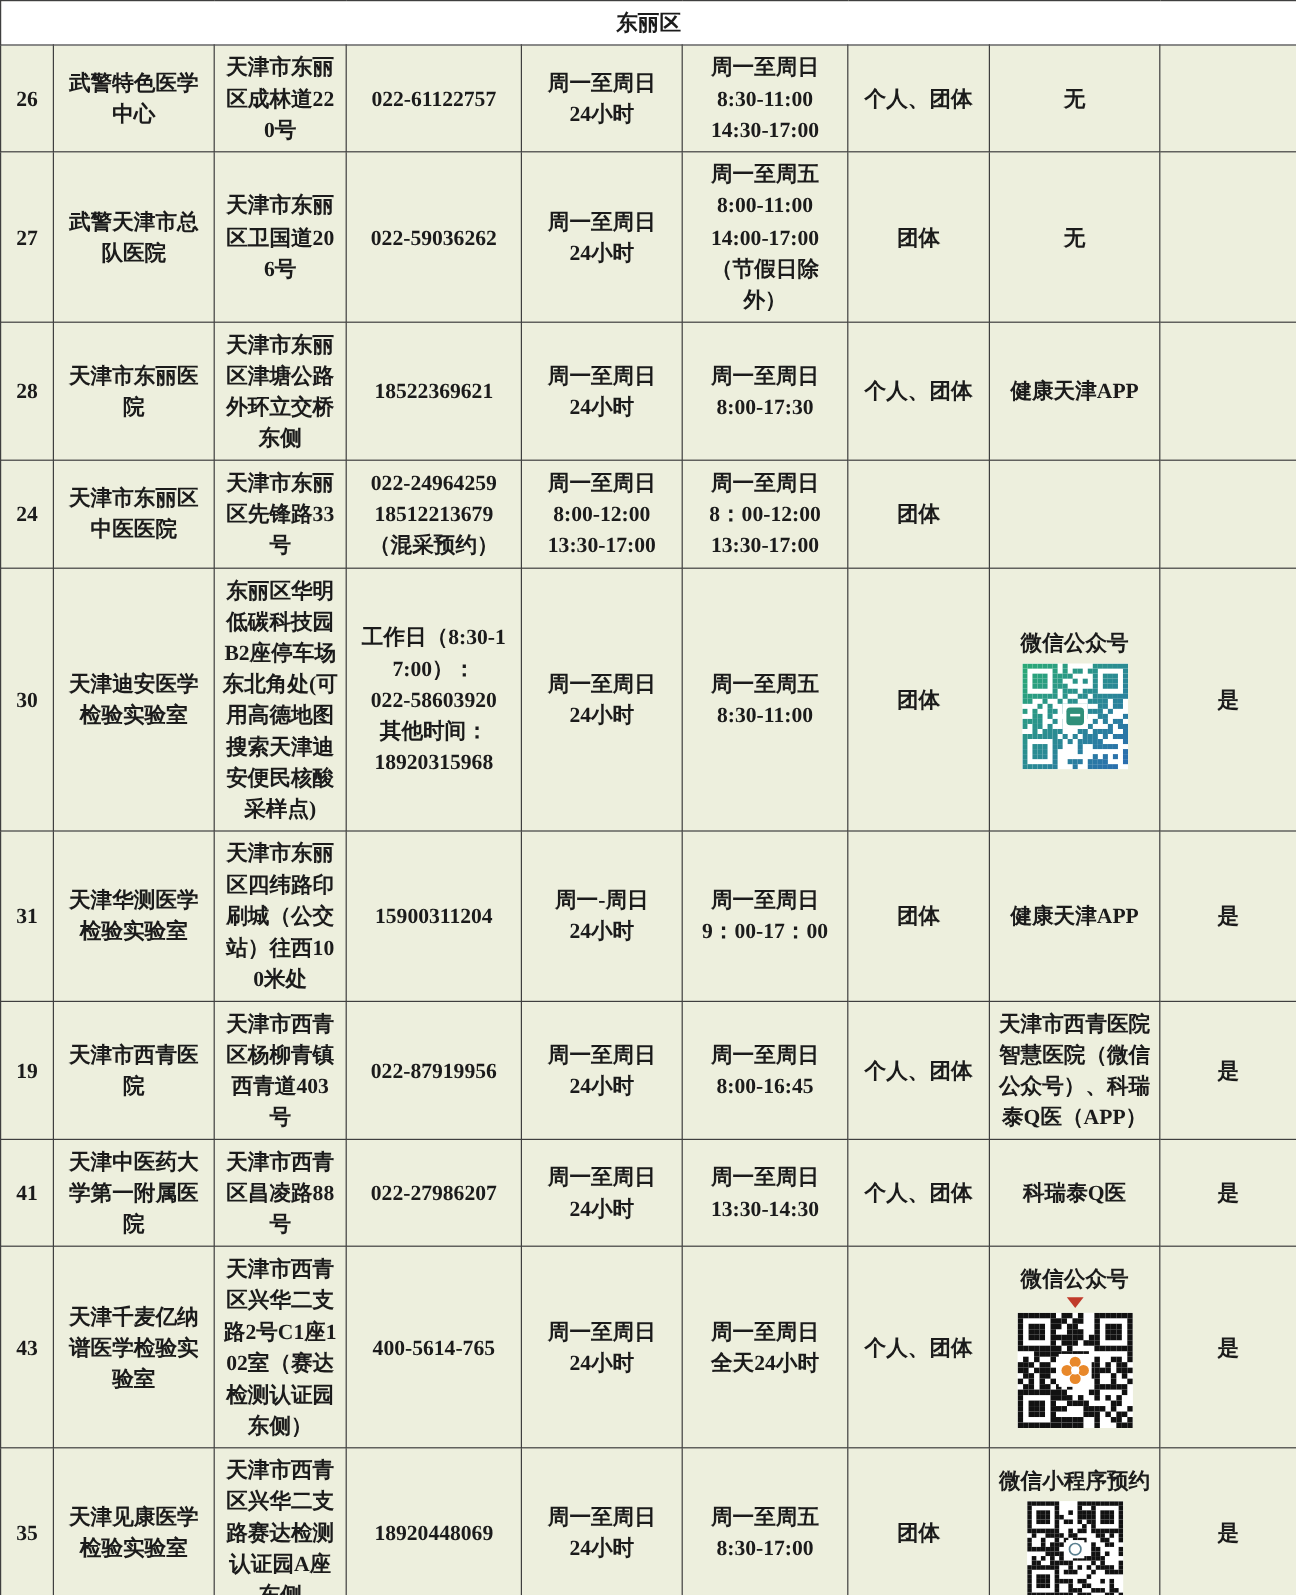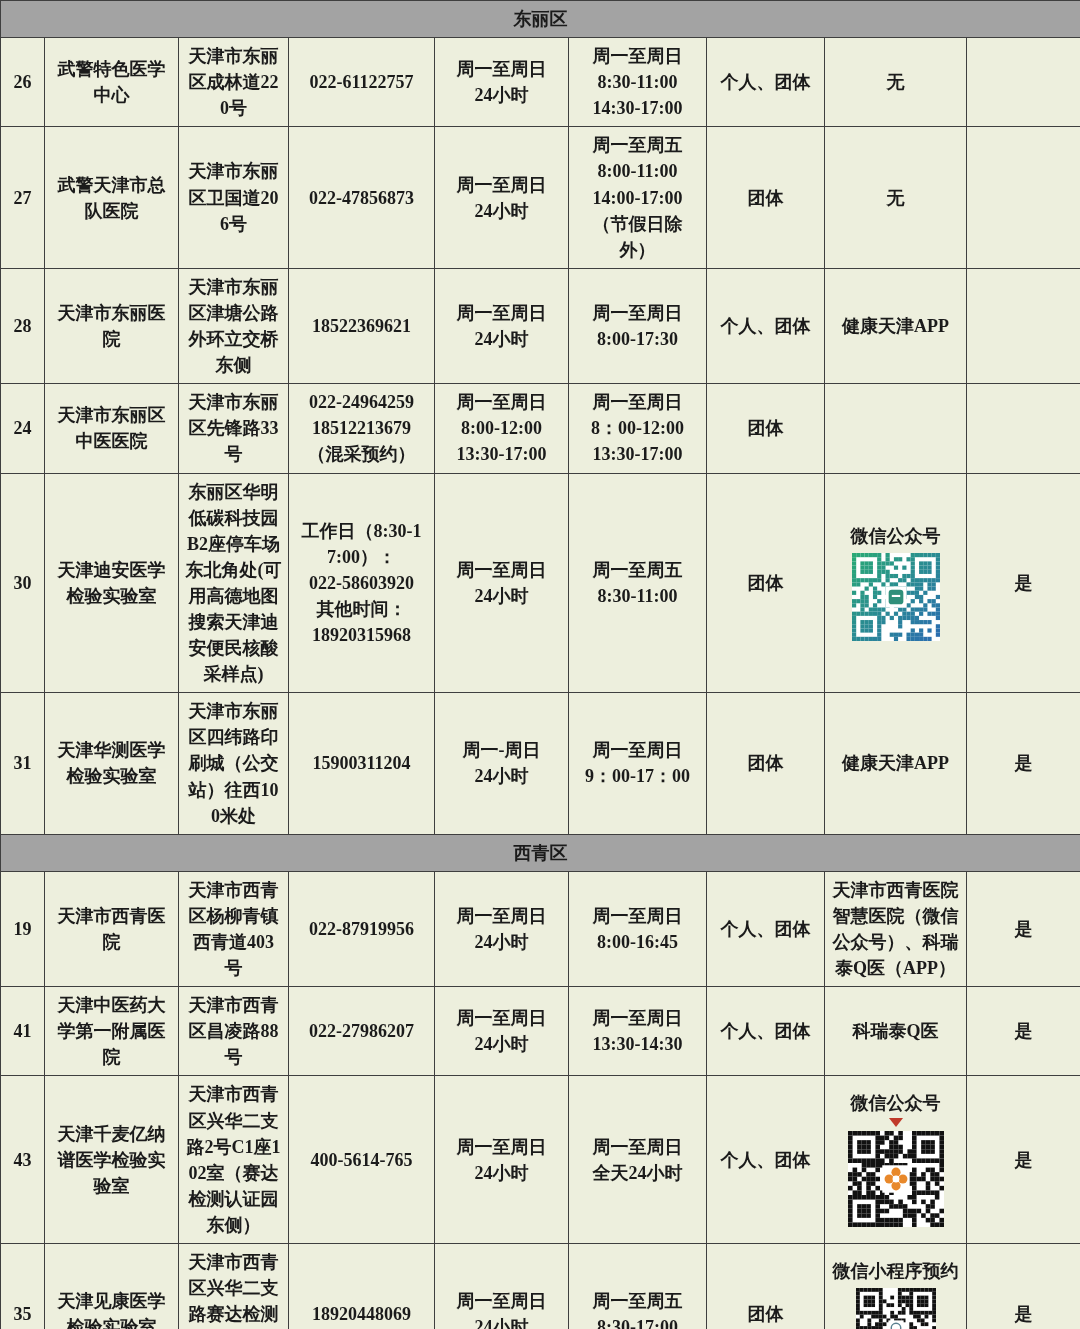--- a/index.html
+++ b/index.html
@@ -1,21 +1,21 @@
 <!DOCTYPE html>
 <html><head>
 <meta charset="utf-8">
 <style>
   html,body{margin:0;padding:0;background:#ffffff;}
   body{font-family:"Liberation Serif","DejaVu Serif",serif;color:#1b1b1b;}
   table.sites{border-collapse:collapse;width:1080px;table-layout:fixed;background:#edefdd;}
   table.sites td{border:1px solid #3f3f3f;text-align:center;vertical-align:middle;
     font-size:18px;line-height:1.45;padding:5px 6px;white-space:pre-line;word-break:break-all;
     font-weight:600;}
-  td.band{background:#a3a3a3;font-weight:700;padding:1px 0;font-size:18px;line-height:1.2;}
+  td.band{background:#ffffff;font-weight:700;padding:1px 0;font-size:18px;line-height:1.2;}
   td.addr{padding:5px 8px;}
   .booking-label{display:block;}
   .qr{display:block;margin:4px auto 2px auto;background:#fff;}
   .qr.teal{width:88px;height:88px;}
   .qr.black-orange{width:96px;height:96px;}
   .qr.black{width:80px;height:80px;}
   .tri-down{width:0;height:0;margin:2px auto 0 auto;
     border-left:7px solid transparent;border-right:7px solid transparent;
     border-top:9px solid #c03a2a;}
 </style>
@@ -49,21 +49,21 @@
 8:30-11:00
 14:30-17:00</td>
         <td>个人、团体</td>
         <td><span class="booking-label">无</span></td>
         <td></td>
       </tr>
       <tr>
         <td>27</td>
         <td>武警天津市总队医院</td>
         <td class="addr">天津市东丽区卫国道206号</td>
-        <td>022-47856873</td>
+        <td>022-59036262</td>
         <td>周一至周日
 24小时</td>
         <td>周一至周五
 8:00-11:00
 14:00-17:00
 （节假日除外）</td>
         <td>团体</td>
         <td><span class="booking-label">无</span></td>
         <td></td>
       </tr>
@@ -361,23 +361,20 @@
         <td>天津华测医学检验实验室</td>
         <td class="addr">天津市东丽区四纬路印刷城（公交站）往西100米处</td>
         <td>15900311204</td>
         <td>周一-周日
 24小时</td>
         <td>周一至周日
 9：00-17：00</td>
         <td>团体</td>
         <td><span class="booking-label">健康天津APP</span></td>
         <td>是</td>
-      </tr>
-      <tr>
-        <td colspan="9" class="band">西青区</td>
       </tr>
       <tr>
         <td>19</td>
         <td>天津市西青医院</td>
         <td class="addr">天津市西青区杨柳青镇西青道403号</td>
         <td>022-87919956</td>
         <td>周一至周日
 24小时</td>
         <td>周一至周日
 8:00-16:45</td>

